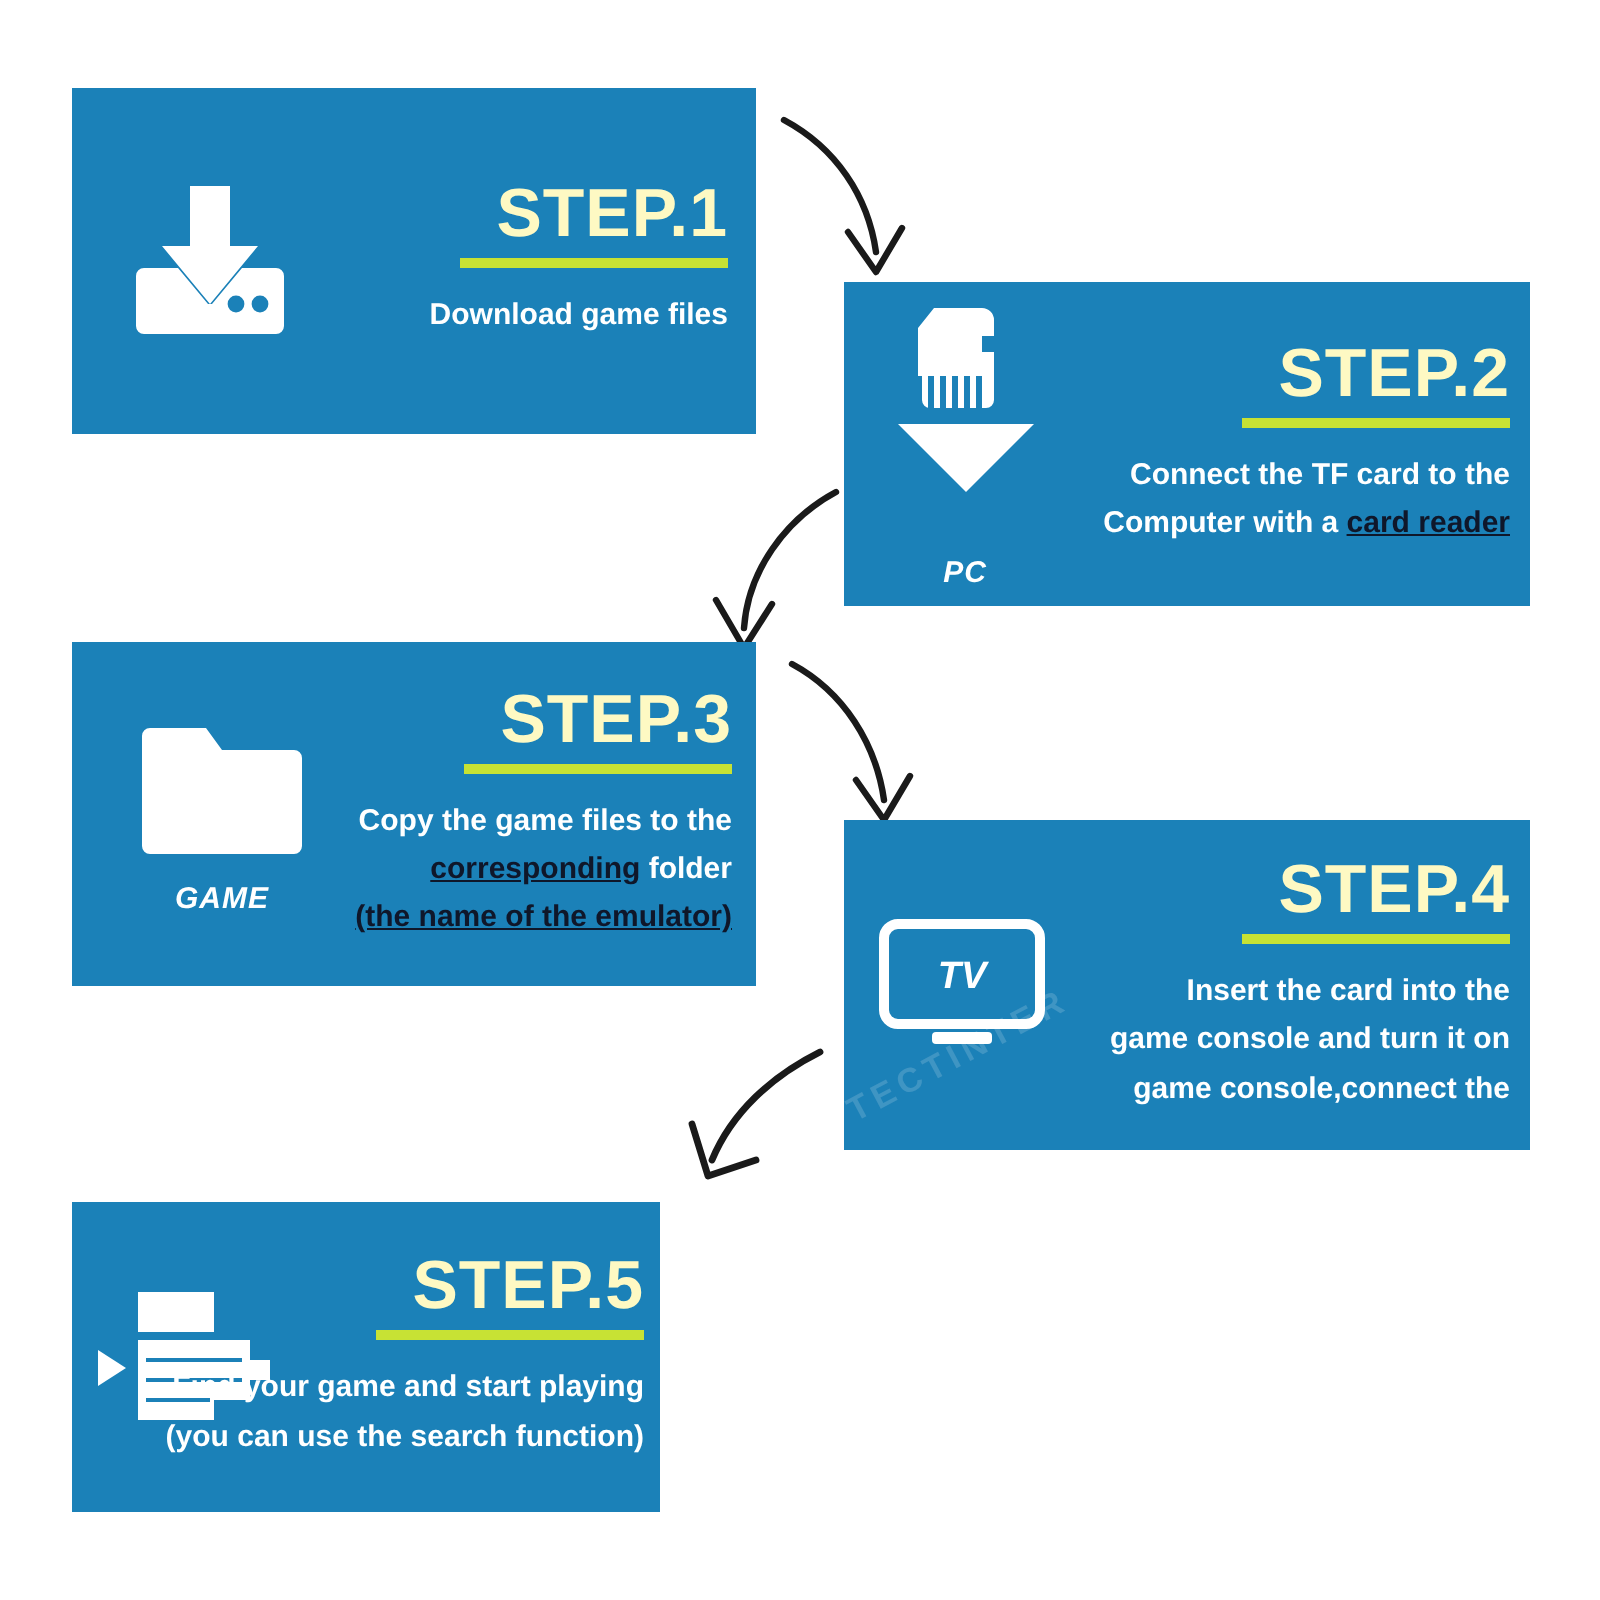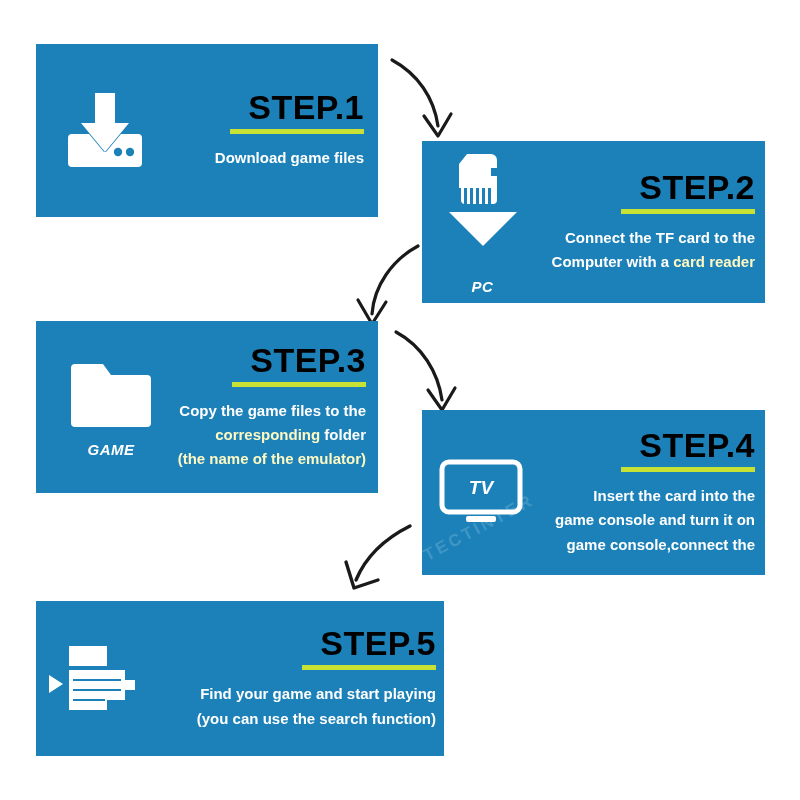--- a/index.html
+++ b/index.html
@@ -47,21 +47,21 @@
     right: 12px;
     top: 0;
     bottom: 0;
     width: 250px;
     display: flex;
     flex-direction: column;
     justify-content: center;
     align-items: flex-end;
   }
   .step-title {
-    color: #000000;
+    color: #fef9c3;
     font-size: 34px;
     font-weight: bold;
     letter-spacing: 0.5px;
     line-height: 1.0;
     text-align: right;
   }
   .step-underline {
     height: 5px;
     background: #c7e234;
     width: 134px;
@@ -73,21 +73,22 @@
     width: 100%;
   }
   .step-line {
     color: #ffffff;
     font-size: 15px;
     font-weight: bold;
     line-height: 1.62;
     white-space: nowrap;
   }
   .hl {
-    color: #fef9c3;
+    color: #0f172a;
+    text-decoration: underline;
   }
   .arrow-svg {
     position: absolute;
     pointer-events: none;
   }
   .watermark {
     position: absolute;
     color: rgba(255,255,255,0.16);
     font-size: 17px;
     font-weight: bold;
@@ -195,21 +196,21 @@
         <div class="step-line"><span>game console,connect the</span></div>
       </div>
     </div>
   </div>
 
   <svg class="arrow-svg" style="left:336px; top:518px;" width="84" height="84" viewBox="0 0 84 84">
     <path d="M74 8 C50 20, 30 38, 20 62" stroke="#1a1a1a" stroke-width="3.4" fill="none" stroke-linecap="round"></path>
     <path d="M10 44 L18 70 L42 62" stroke="#1a1a1a" stroke-width="3.4" fill="none" stroke-linecap="round" stroke-linejoin="round"></path>
   </svg>
 
-  <div class="step-panel" style="left:36px; top:601px; width:408px; height:155px;">
+  <div class="step-panel" style="left:36px; top:601px; width:294px; height:155px;">
     <div class="panel-icon" style="width:110px; left:4px;">
       <svg width="96" height="70" viewBox="0 0 96 70">
         <rect x="22" y="2" width="38" height="20" fill="#ffffff"></rect>
         <path d="M22 26 h56 v10 h10 v10 h-10 v10 h-18 v10 h-38 z" fill="#ffffff"></path>
         <g stroke="#1b81b8" stroke-width="2">
           <line x1="26" y1="36" x2="74" y2="36"></line>
           <line x1="26" y1="46" x2="74" y2="46"></line>
           <line x1="26" y1="56" x2="58" y2="56"></line>
         </g>
         <path d="M2 31 L16 40 L2 49 z" fill="#ffffff"></path>

